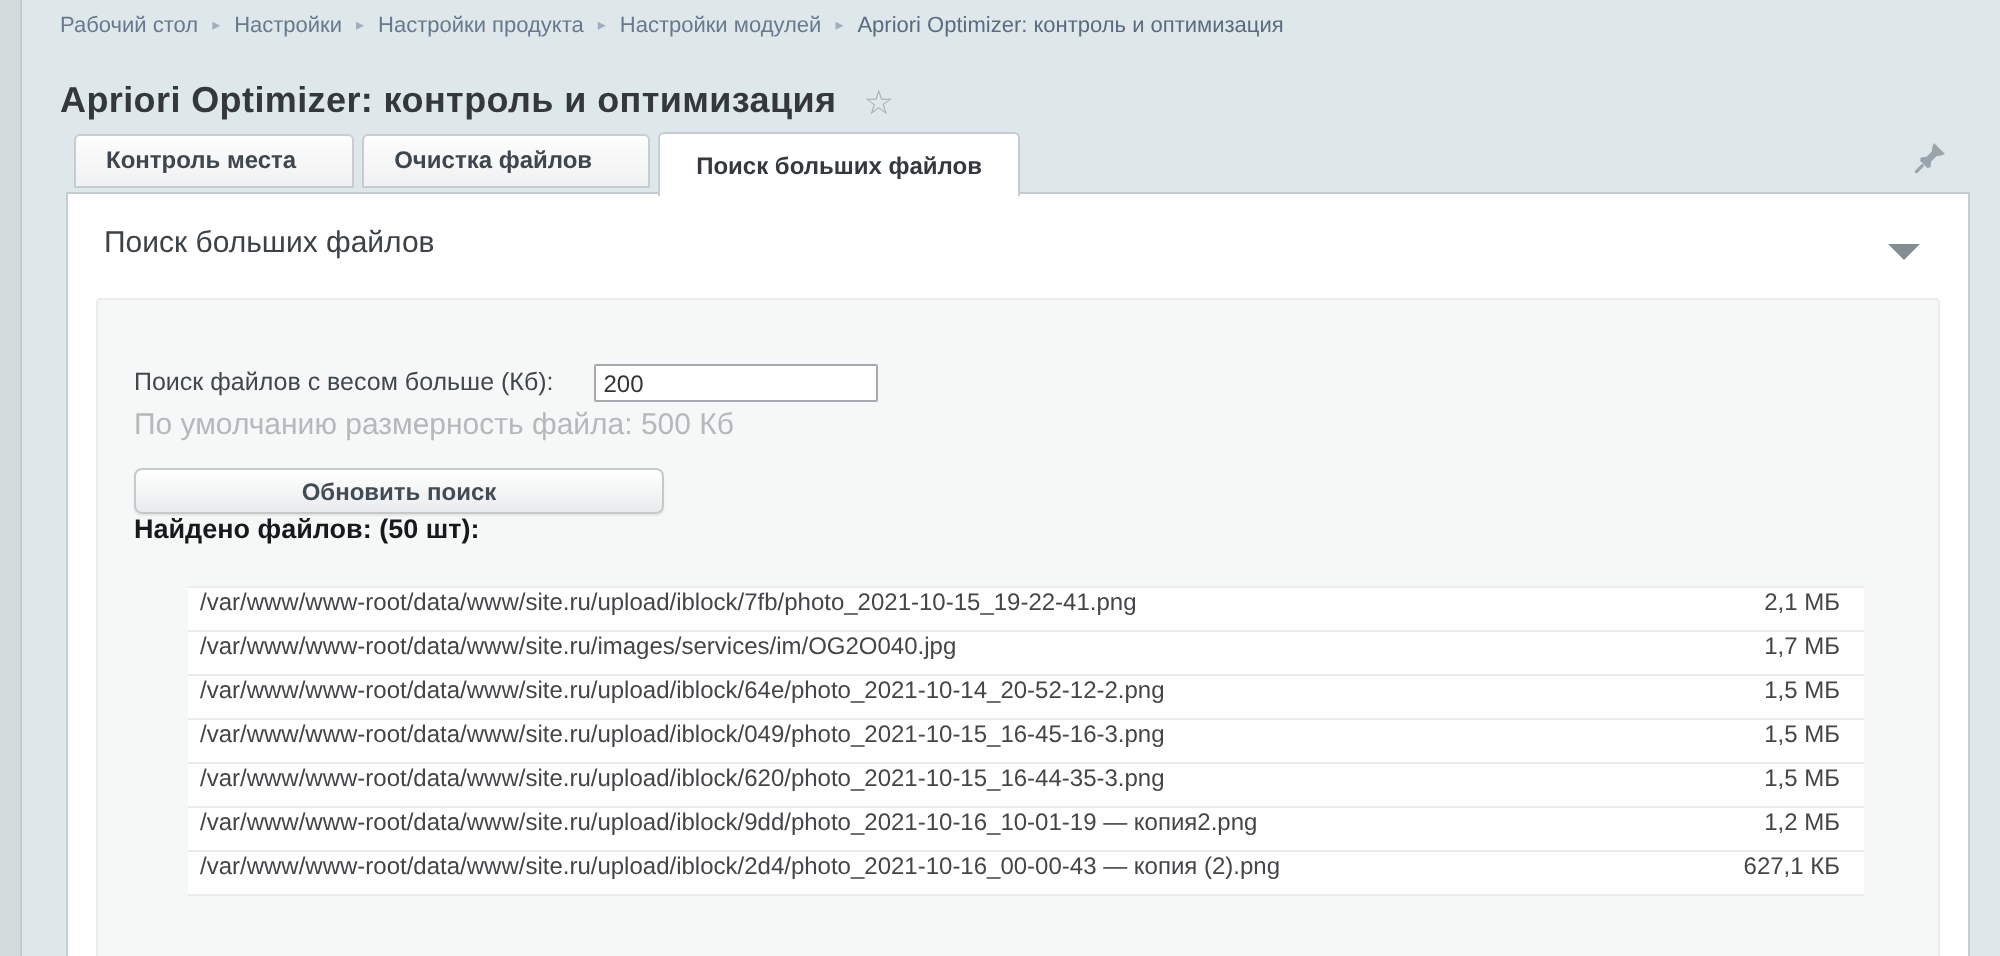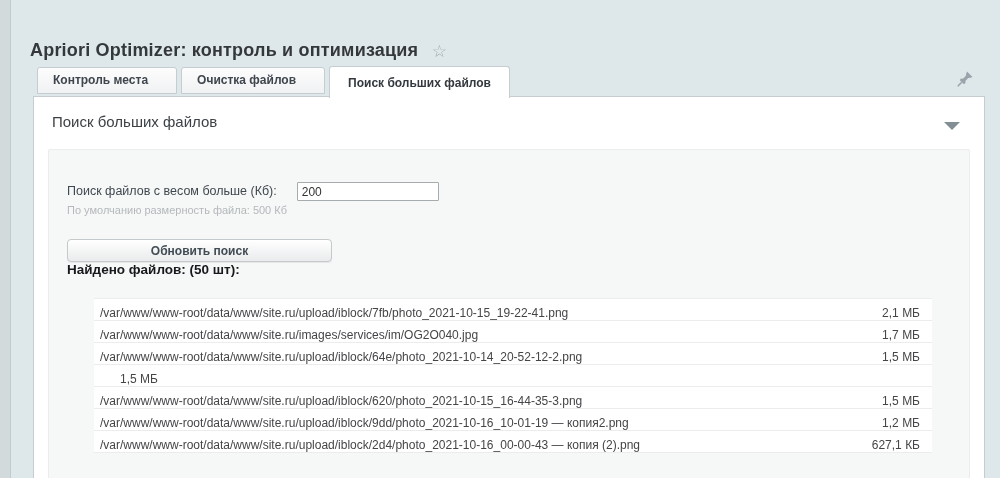--- a/index.html
+++ b/index.html
@@ -92,25 +92,25 @@
     width: 142px; height: 19px;
     margin-left: 20px;
     padding: 1px 4px;
     border: 1px solid #a6abb0;
     border-radius: 1px;
     font-family: "Liberation Sans", sans-serif;
     font-size: 12px; color: #333;
     background: #fff;
     vertical-align: middle;
   }
-  .hint { margin-top: 3px; font-size: 11px; color: #b3b9bc; }
+  .hint { margin-top: 3px; font-size: 15px; color: #b3b9bc; }
 
   .refresh-btn {
     display: block;
-    margin-top: 23px;
+    margin-top: 13px;
     width: 265px; height: 23px;
     font-family: "Liberation Sans", sans-serif;
     font-size: 12px; font-weight: bold; color: #424c54;
     text-align: center;
     background: linear-gradient(#ffffff, #e9ebec);
     border: 1px solid #c4c9cc;
     border-radius: 4px;
     box-shadow: 0 1px 1px rgba(0,0,0,0.07);
     cursor: pointer;
   }
@@ -120,34 +120,35 @@
   
   .file-list {
     margin: 21px 19px 0 27px;
     border-top: 1px solid #ececec;
   }
   .file-row {
     box-sizing: border-box;
     height: 22px;
     background: #fff;
     border-bottom: 1px solid #ececec;
-    display: flex; justify-content: space-between; align-items: flex-end;
+    display: flex; justify-content: space-between; align-items: flex-start;
     padding: 0 12px 0 6px;
     font-size: 12px; color: #454549;
     white-space: nowrap;
   }
   .file-path { overflow: hidden; text-overflow: ellipsis; }
   .file-size { margin-left: 20px; color: #454549; }
 </style>
 </head>
 <body>
 
 <div class="stage">
   <div class="left-strip"></div>
 
+  <div class="breadcrumb"><span class="crumb">Рабочий стол</span><span class="crumb-sep">▸</span><span class="crumb">Настройки</span><span class="crumb-sep">▸</span><span class="crumb">Настройки продукта</span><span class="crumb-sep">▸</span><span class="crumb">Настройки модулей</span><span class="crumb-sep">▸</span><span class="crumb current">Apriori Optimizer: контроль и оптимизация</span></div>
 
   <div class="page-title-row">
     <span class="page-title">Apriori Optimizer: контроль и оптимизация</span>
     <span class="fav-star">☆</span>
   </div>
 
   <span class="pin">
     <svg width="17" height="17" viewBox="0 0 17 17">
       <path d="M10 1.5 L15.5 7 L13.6 7.8 L11.2 8.1 L8.6 10.7 L8.2 13.6 L6.6 14 L3 10.4 L3.4 8.8 L6.3 8.4 L8.9 5.8 L9.2 3.4 Z" fill="#99a4ab"></path>
       <path d="M4.2 12.8 L1.2 15.8" stroke="#99a4ab" stroke-width="1.6" stroke-linecap="round"></path>
@@ -189,20 +190,21 @@
   </div>
           <div class="file-row">
     <span class="file-path">/var/www/www-root/data/www/site.ru/images/services/im/OG2O040.jpg</span>
     <span class="file-size">1,7 МБ</span>
   </div>
           <div class="file-row">
     <span class="file-path">/var/www/www-root/data/www/site.ru/upload/iblock/64e/photo_2021-10-14_20-52-12-2.png</span>
     <span class="file-size">1,5 МБ</span>
   </div>
           <div class="file-row">
+    <span class="file-path">/var/www/www-root/data/www/site.ru/upload/iblock/049/photo_2021-10-15_16-45-16-3.png</span>
     <span class="file-size">1,5 МБ</span>
   </div>
           <div class="file-row">
     <span class="file-path">/var/www/www-root/data/www/site.ru/upload/iblock/620/photo_2021-10-15_16-44-35-3.png</span>
     <span class="file-size">1,5 МБ</span>
   </div>
           <div class="file-row">
     <span class="file-path">/var/www/www-root/data/www/site.ru/upload/iblock/9dd/photo_2021-10-16_10-01-19 — копия2.png</span>
     <span class="file-size">1,2 МБ</span>
   </div>

